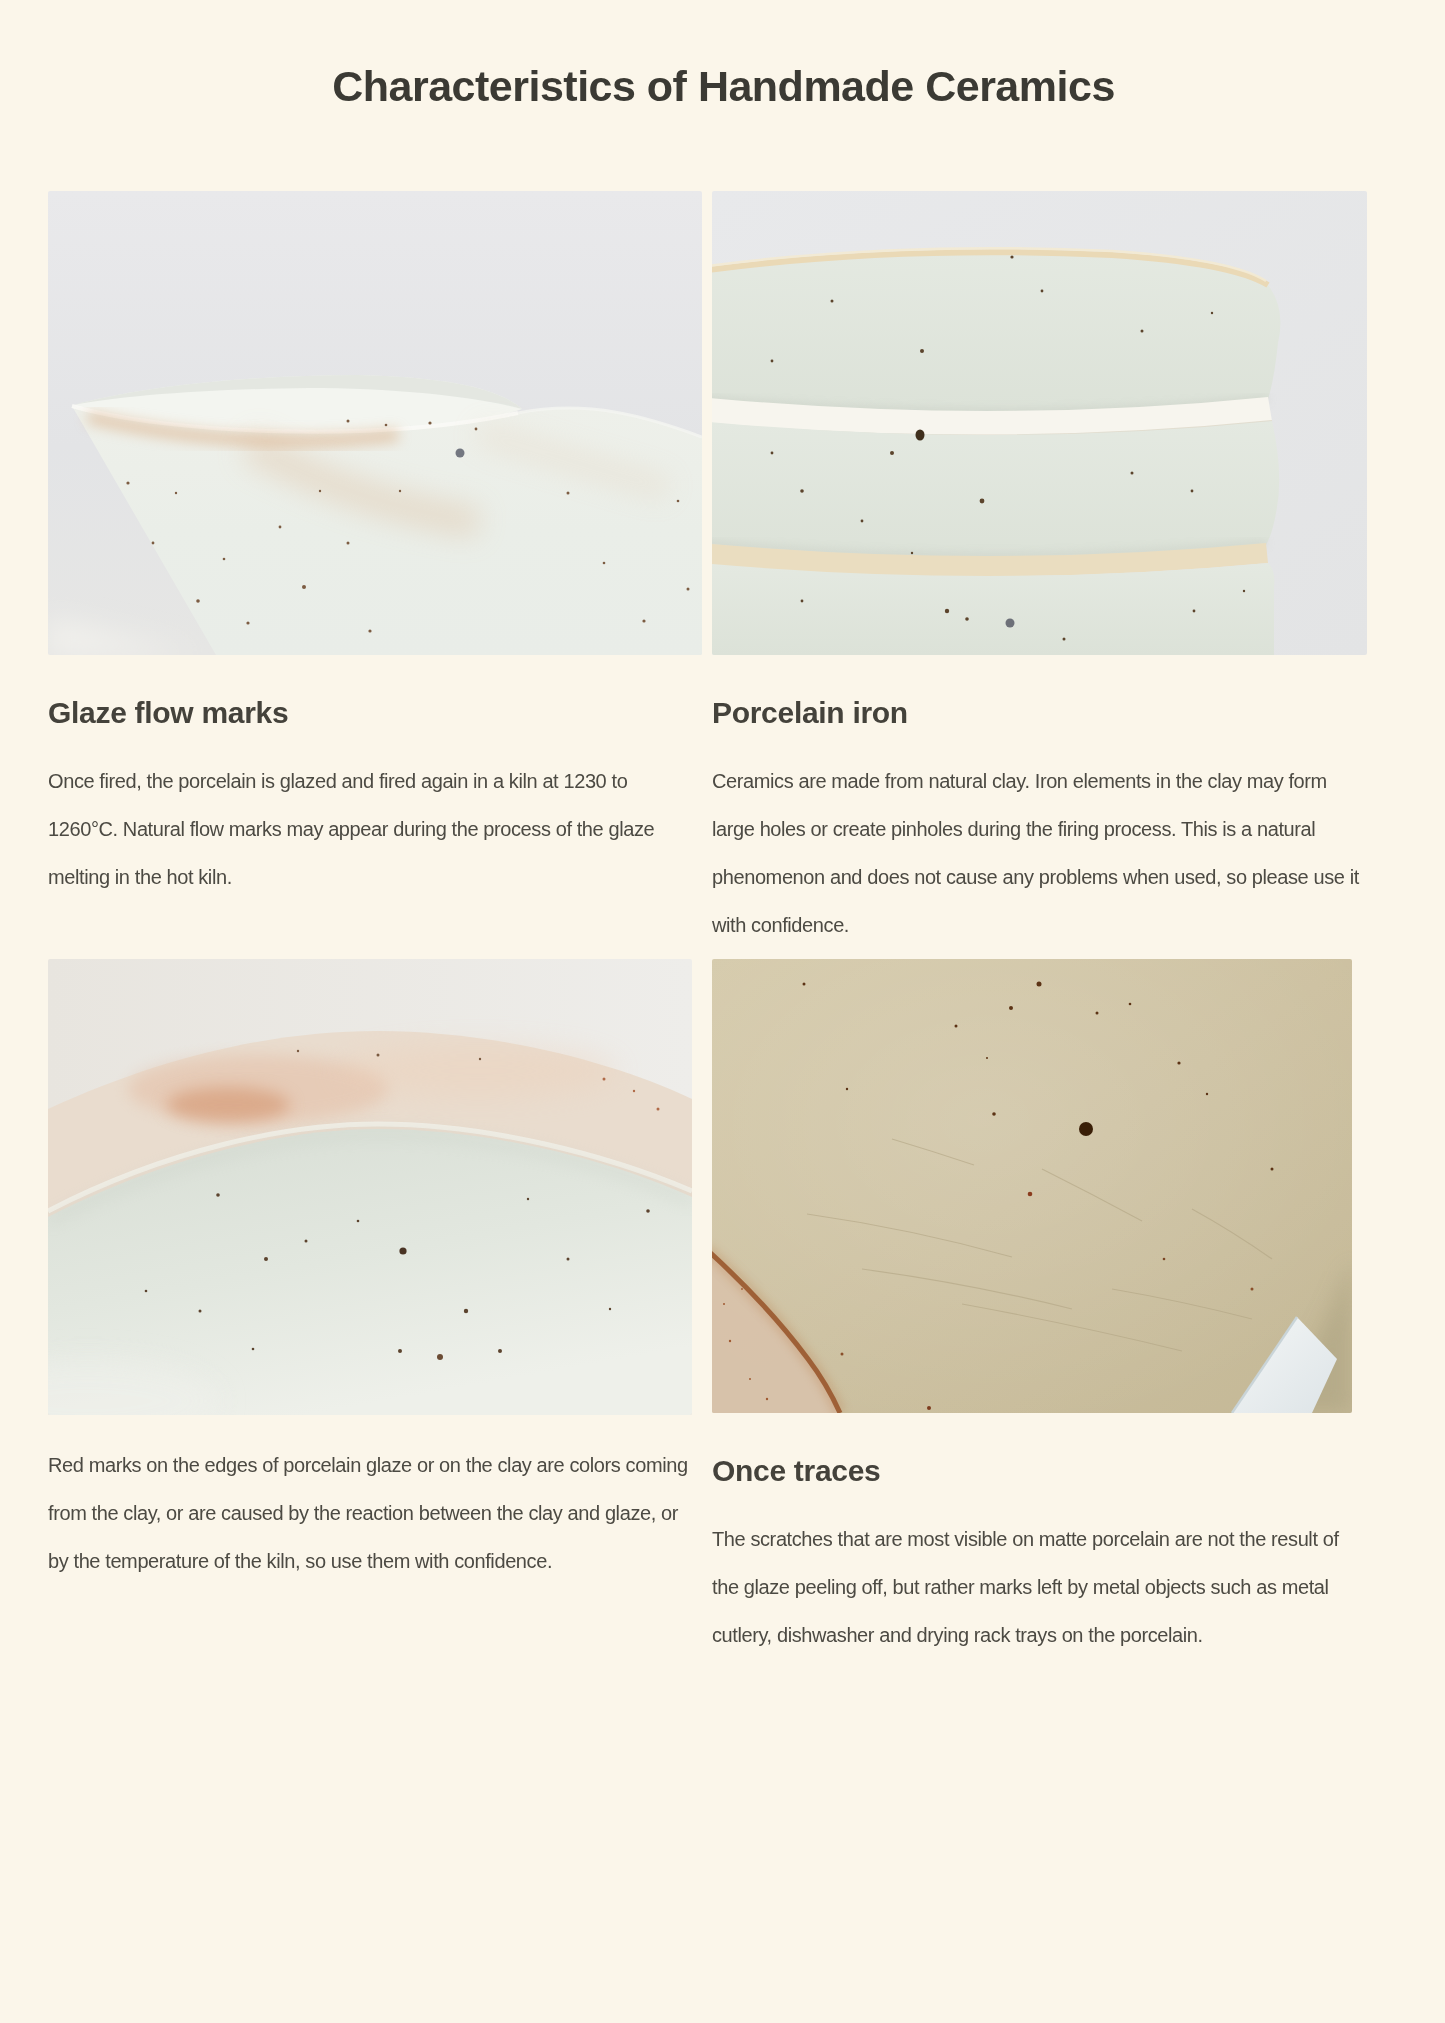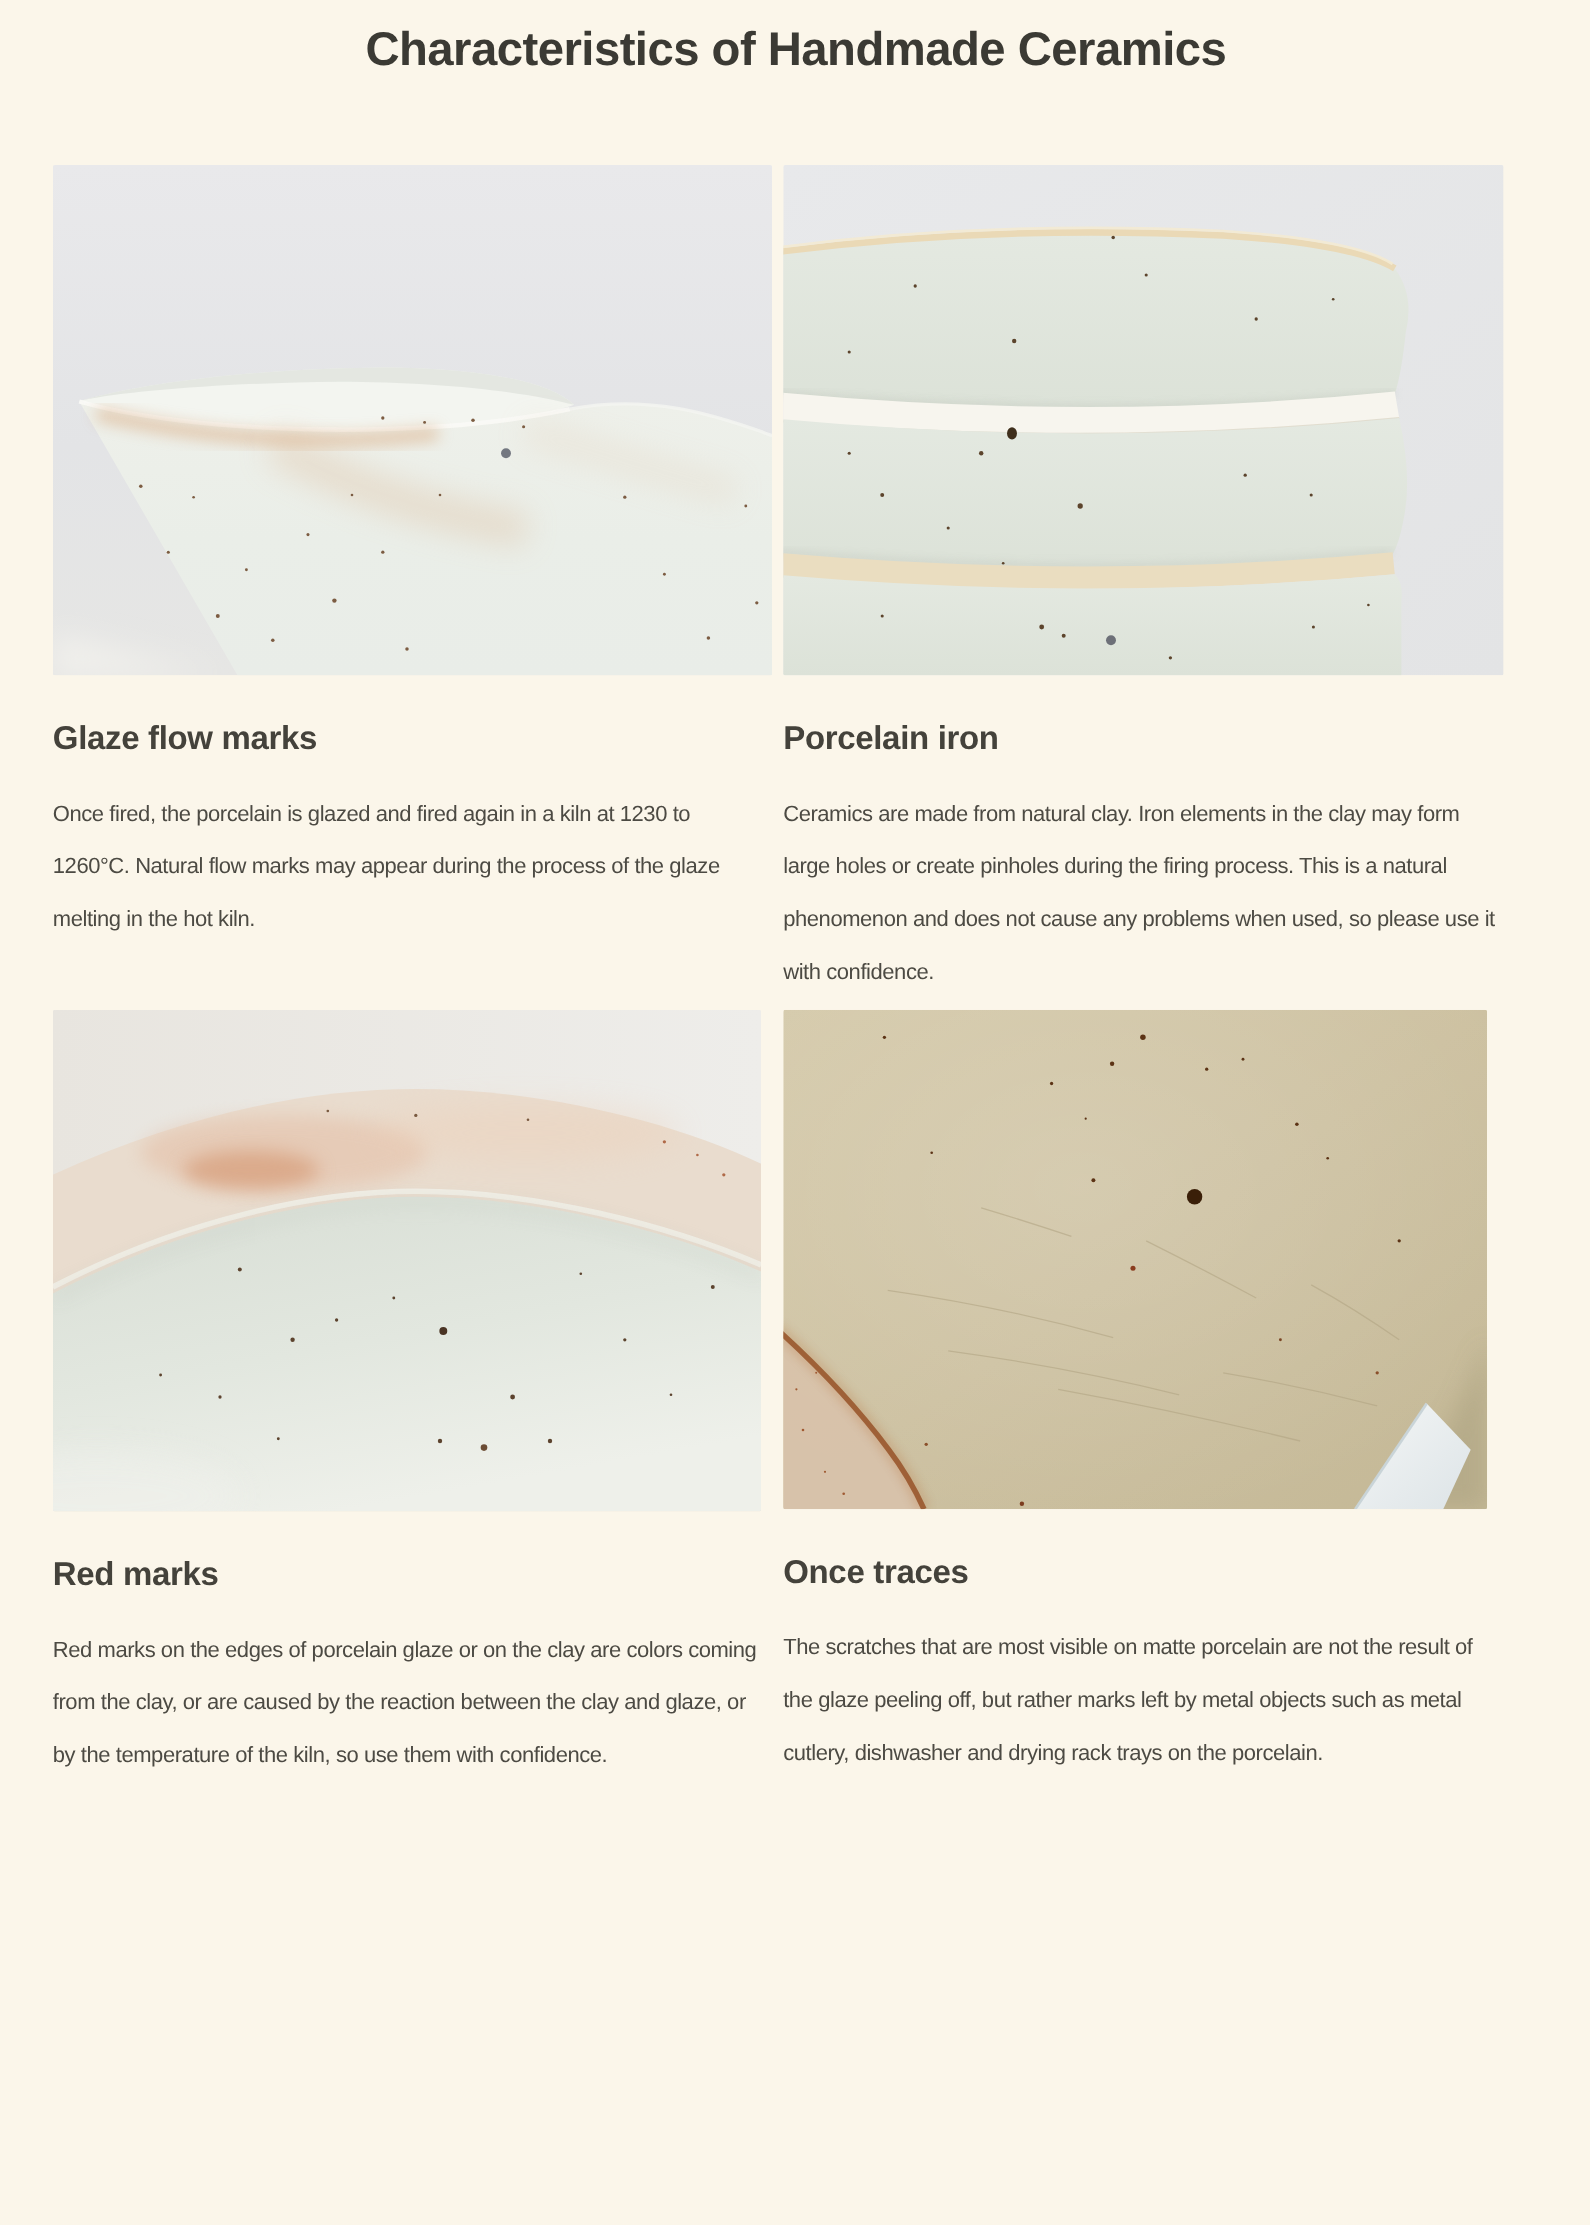--- a/index.html
+++ b/index.html
@@ -4,21 +4,21 @@
 <style>
   * { margin:0; padding:0; box-sizing:border-box; }
   html, body { width:1445px; }
   body {
     height:2023px;
     background:#FBF6EA;
     font-family:"Liberation Sans", sans-serif;
     color:#4C4A43;
     overflow:hidden;
   }
-  .page { padding:20px 46px 0 48px; }
+  .page { padding:20px 46px 0 48px;margin-top:41px; }
   .page-title {
     text-align:center;
     font-size:43px;
     font-weight:bold;
     font-stretch:condensed;
     letter-spacing:-0.5px;
     color:#3B3A34;
     line-height:1.2;
   }
   .grid {
@@ -246,21 +246,20 @@
             <circle cx="520" cy="300" r="1.5"></circle>
               <circle cx="562" cy="350" r="1.2"></circle>
               <circle cx="600" cy="252" r="1.8"></circle>
             <circle cx="480" cy="240" r="1.2"></circle>
               <circle cx="205" cy="390" r="1.3"></circle>
           </g>
           <circle cx="355" cy="292" r="3.6" fill="#4a3424"></circle>
           <circle cx="392" cy="398" r="3" fill="#6b4c34"></circle>
         </svg>
       </figure>
-      <h2 class="section-heading">Red marks</h2>
       <p class="section-body">Red marks on the edges of porcelain glaze or on the clay are colors coming from the clay, or are caused by the reaction between the clay and glaze, or by the temperature of the kiln, so use them with confidence.</p>
     </article>
 
     <article class="card">
       <figure class="photo photo-4" role="img" aria-label="Close-up of matte tan porcelain with fine scratches and iron speckles">
         <svg width="640" height="454" viewBox="0 0 640 454" xmlns="http://www.w3.org/2000/svg">
           <defs>
             <linearGradient id="c4bg" x1="0" y1="0" x2="1" y2="1">
               <stop offset="0" stop-color="#d5caab"></stop>
                 <stop offset="0.5" stop-color="#cdc1a1"></stop>

